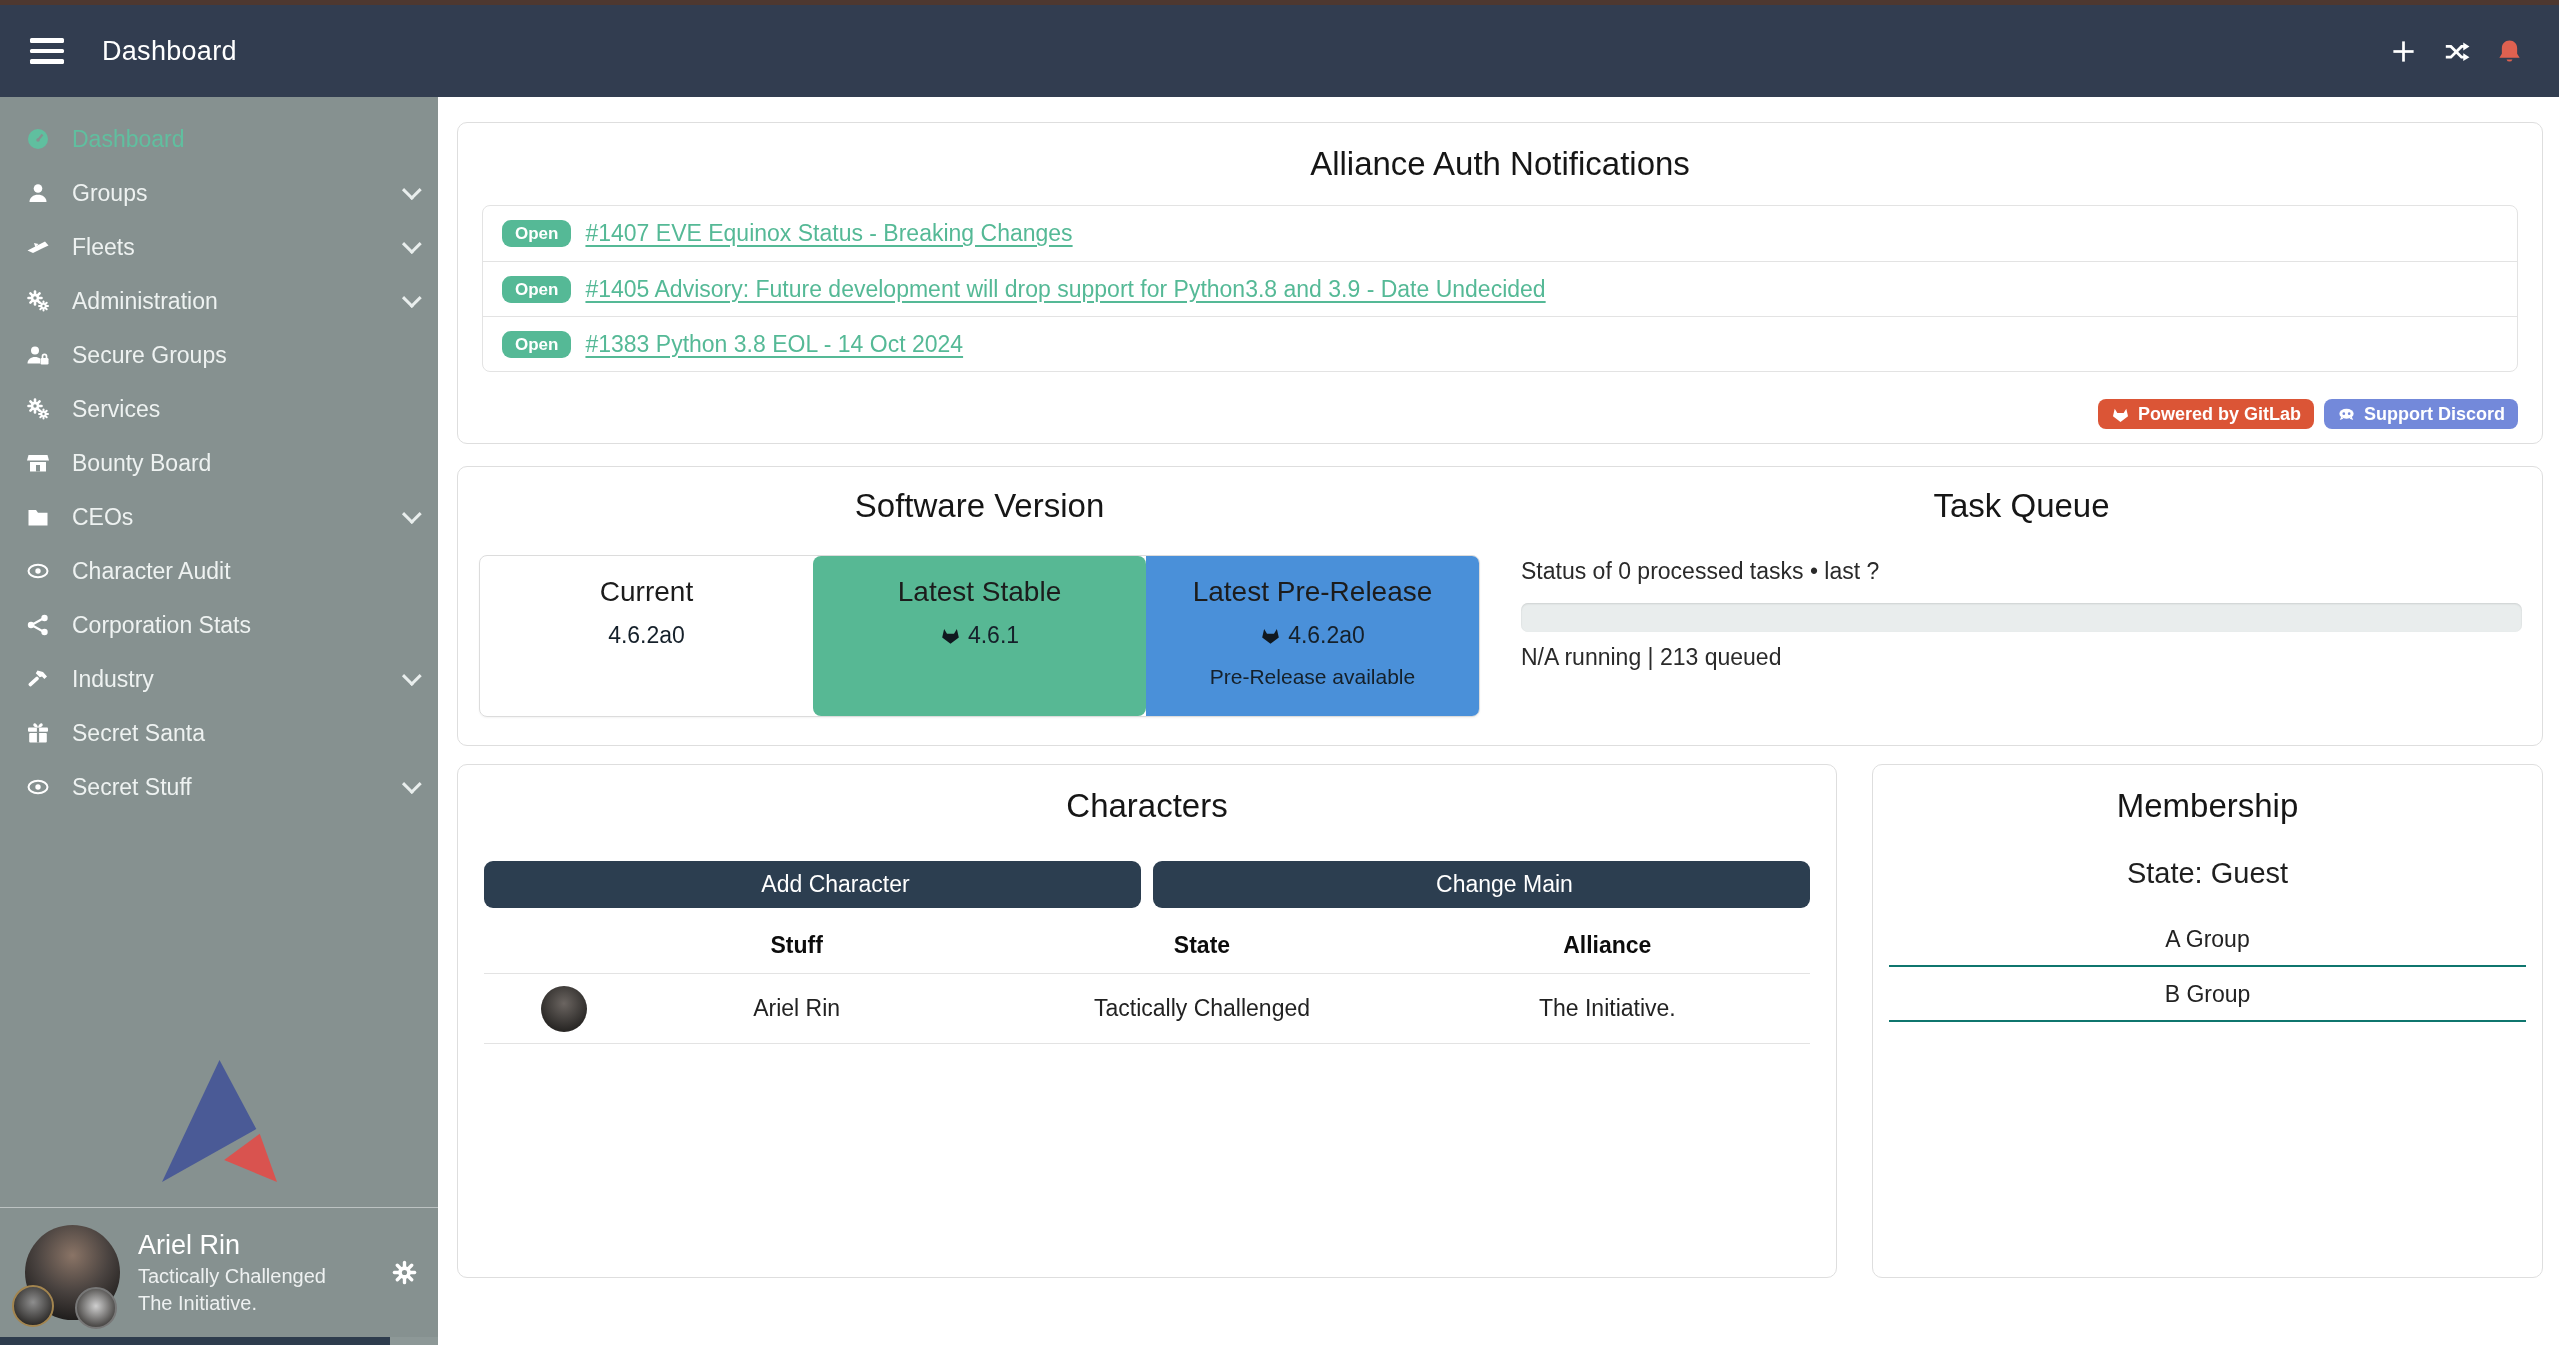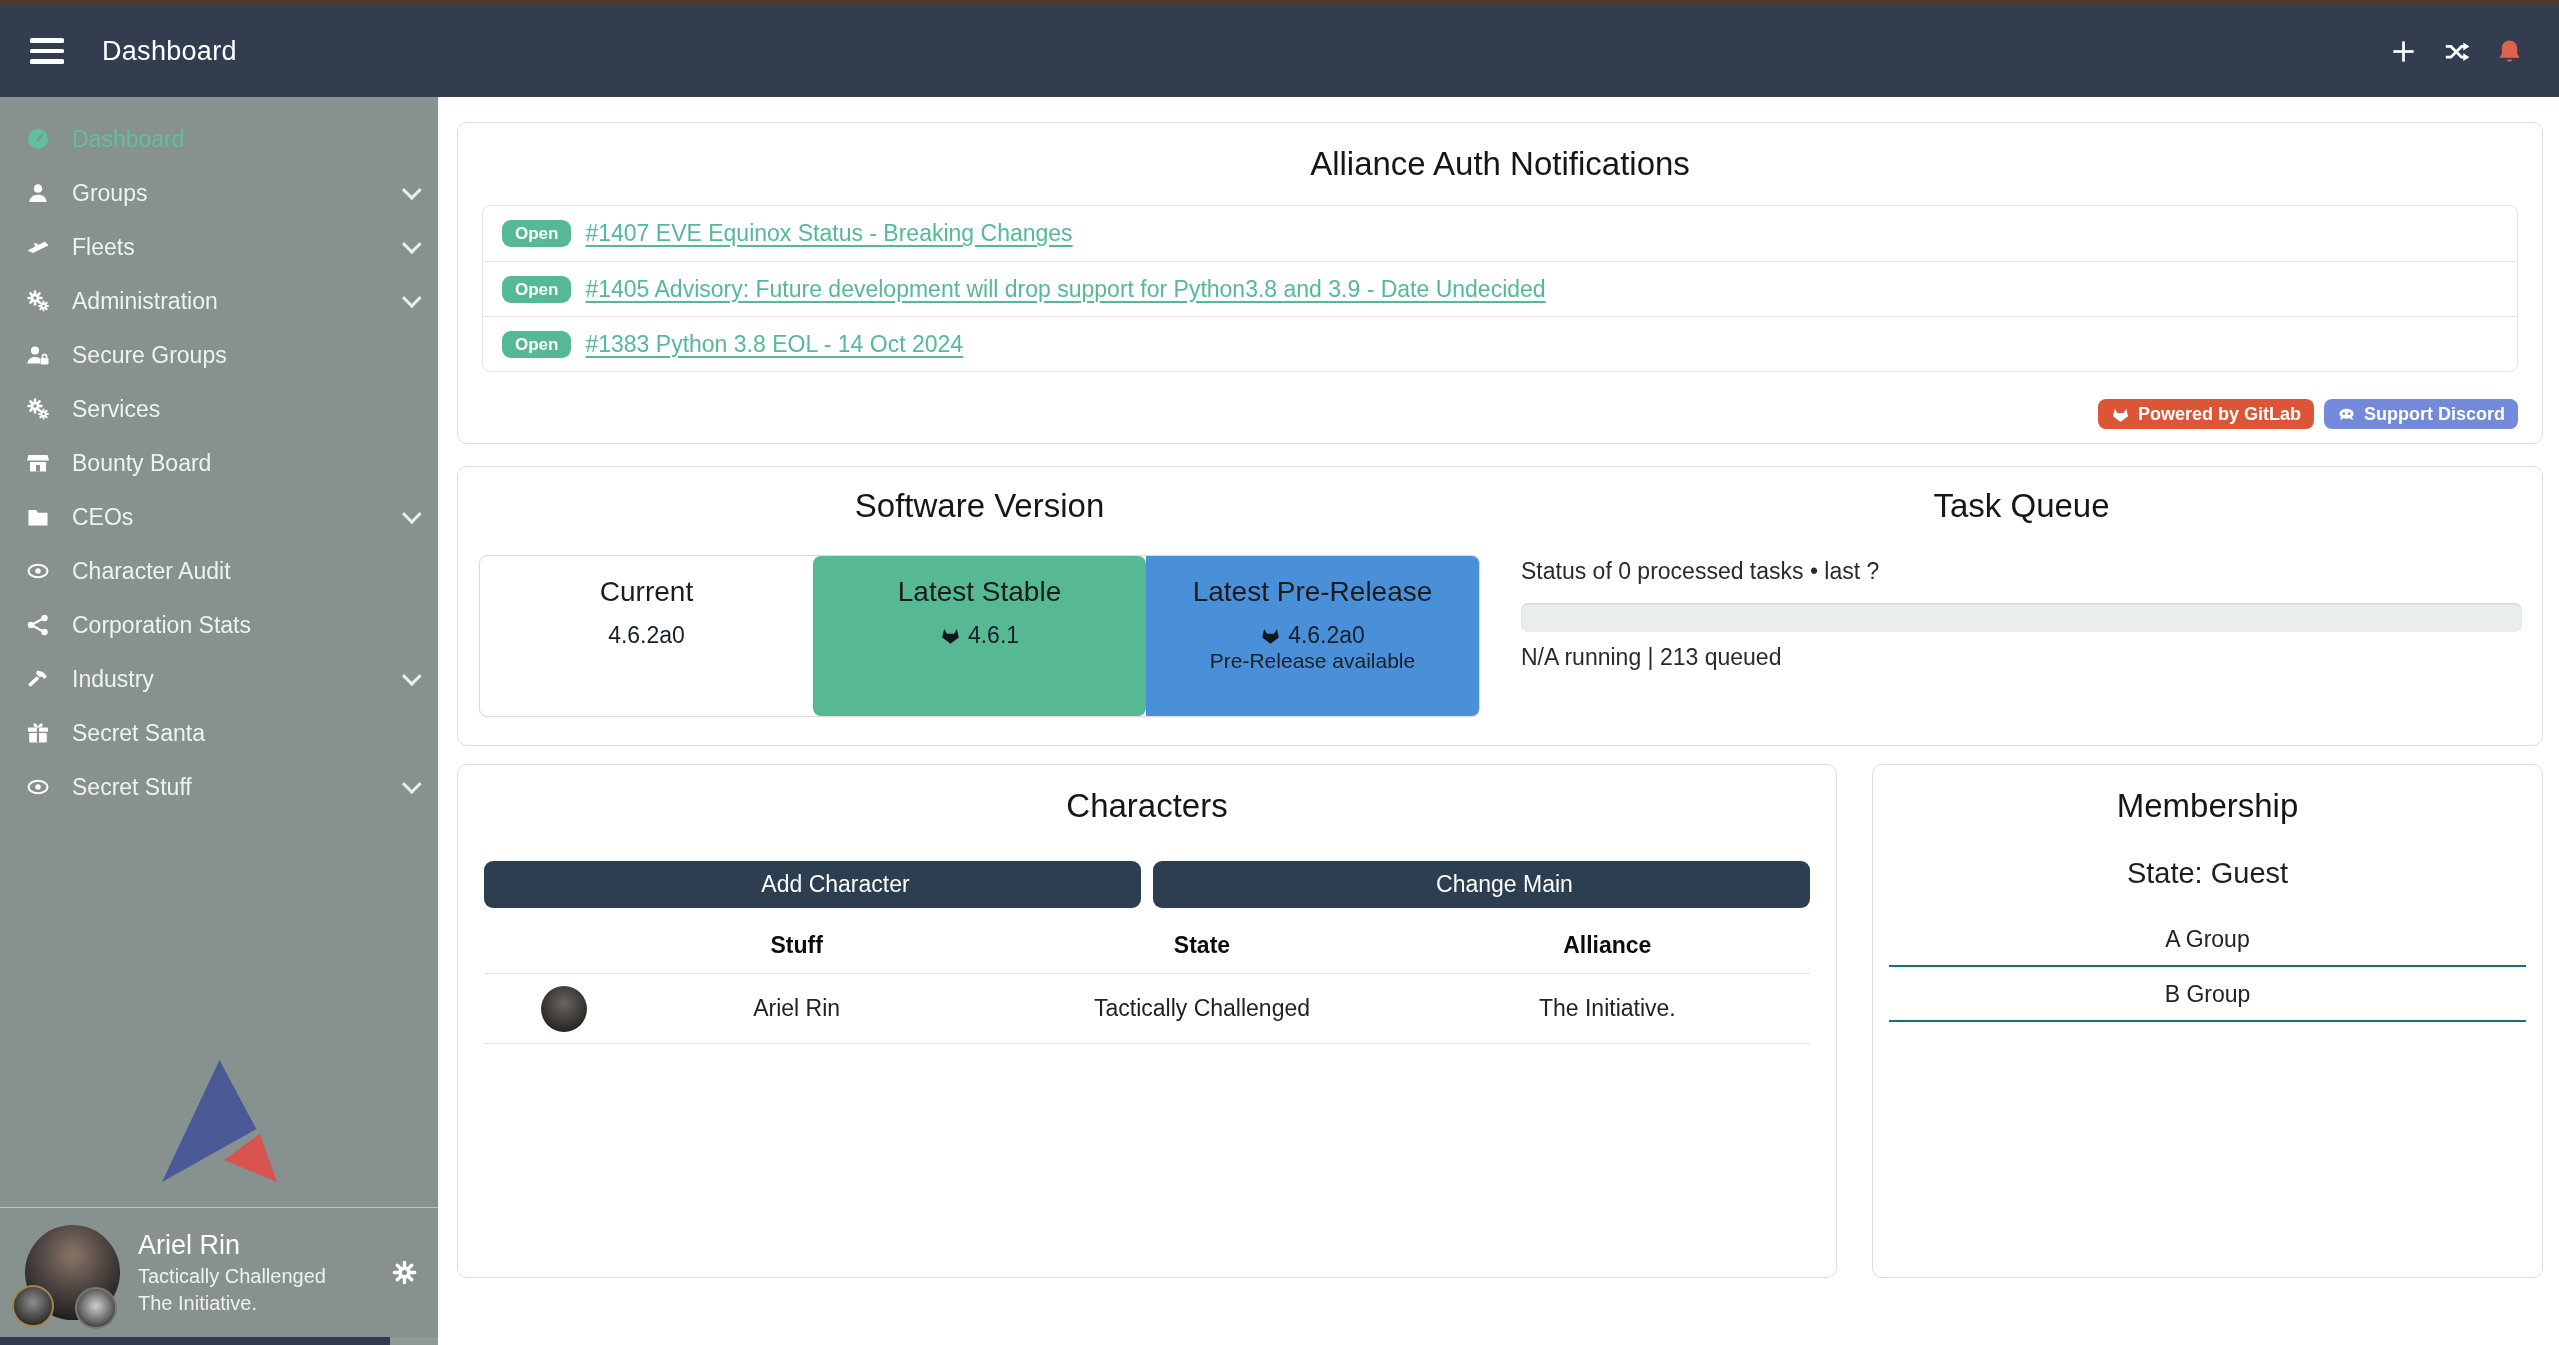--- a/index.html
+++ b/index.html
@@ -66,21 +66,21 @@
   
   .panel-mid { height:280px; margin-top:22px; display:flex; }
   .half { flex:1; padding:18px 20px 0 21px; min-width:0; }
   .ver-table { margin-top:28px; height:162px; display:flex; border:1px solid #dcdcdc; border-radius:8px; overflow:hidden; box-shadow:0 1px 2px rgba(0,0,0,.05); }
   .ver-col { flex:1; text-align:center; }
   .ver-col.stable { background:#57b894;border-radius:8px; }
   .ver-col.pre { background:#4a90d9; }
   .v-label { margin-top:20px; font-size:28px; color:#1c1c1c; }
   .v-line { margin-top:14px; font-size:23px; color:#15202a; display:flex; justify-content:center; align-items:center; gap:7px; }
   .v-glyph { width:21px; height:21px; color:#10181f; }
-  .v-note { margin-top:0; font-size:21px; color:#15202a; }
+  .v-note { margin-top:16px; font-size:21px; color:#15202a; }
   .tq-status { margin-top:31px; font-size:23px; color:#2a2a2a; }
   .progress { margin-top:18px; height:29px; background:#e9eded; border-radius:7px; box-shadow:inset 0 1px 2px rgba(0,0,0,.12); overflow:hidden; }
   .progress-fill { width:0%; height:100%; background:#55b996; }
   .tq-queue { margin-top:12px; font-size:23px; color:#2a2a2a; }
 
   
   .row3 { display:flex; gap:35px; margin-top:18px; }
   .panel-chars { width:1380px; flex:none; height:514px; }
   .panel-member { flex:1; height:514px; }
   .btn-row { display:flex; gap:12px; margin:34px 26px 0; }

